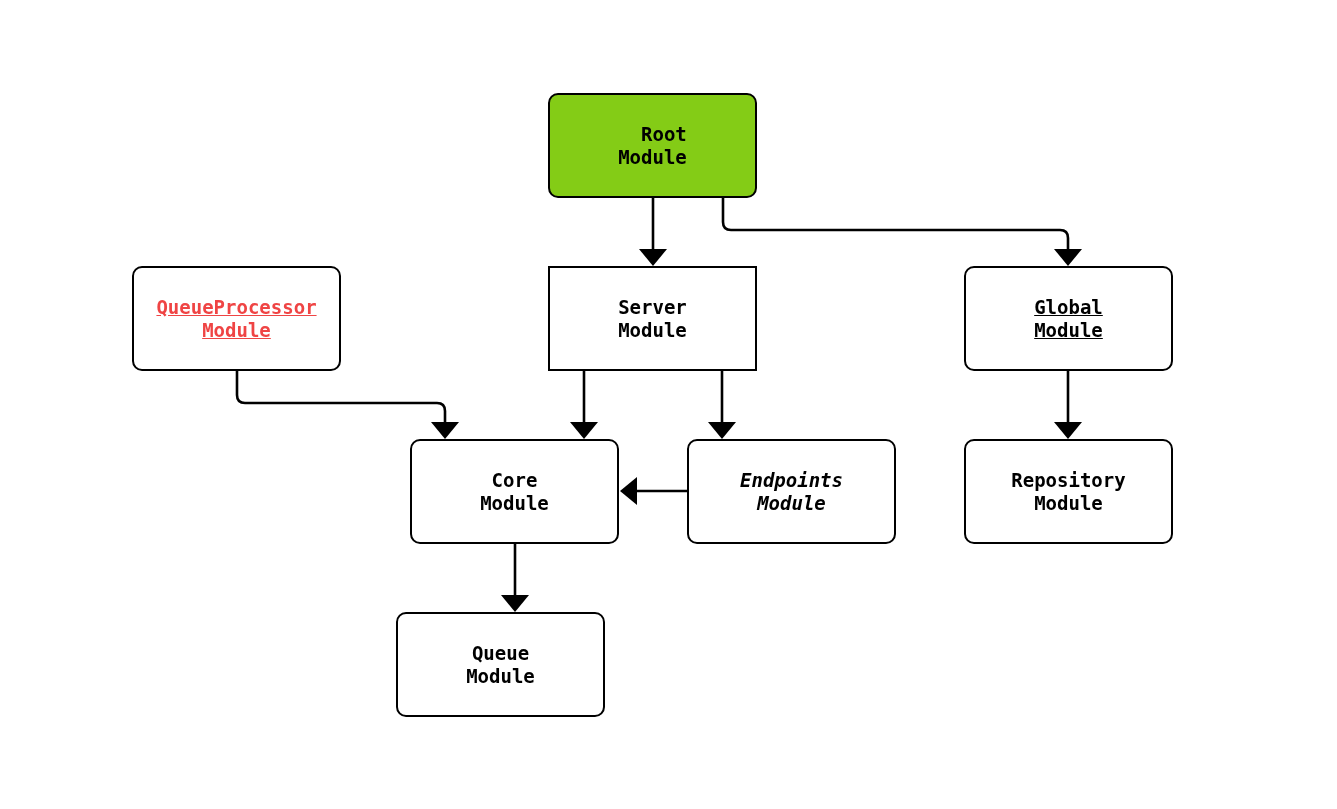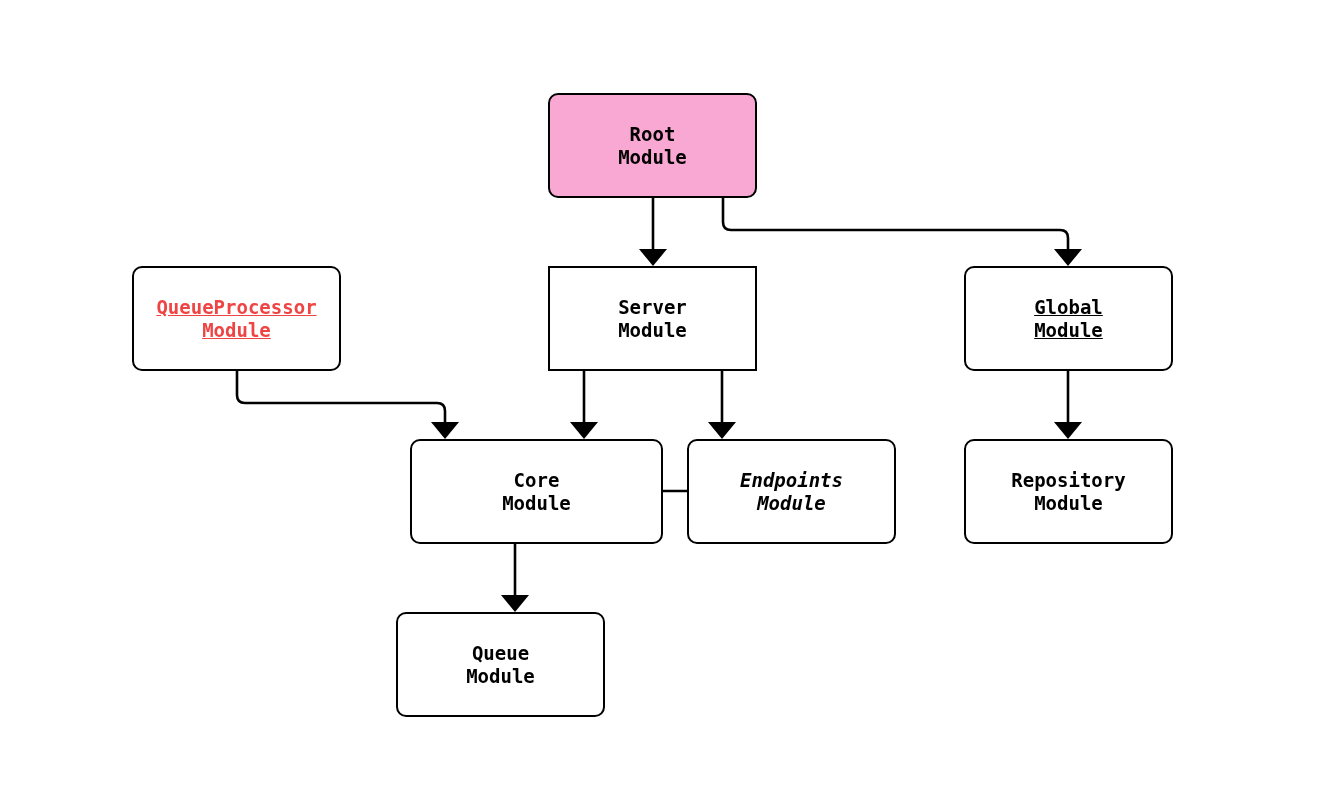--- a/index.html
+++ b/index.html
@@ -68,33 +68,33 @@
       <g>
         <path d="M 1068 371 L 1068 422" fill="none" stroke="#000000" stroke-width="2.6"></path>
         <polygon points="1068,439 1054,422 1082,422" fill="#000000"></polygon>
       </g>
       <g>
         <path d="M 515 544 L 515 595" fill="none" stroke="#000000" stroke-width="2.6"></path>
         <polygon points="515,612 501,595 529,595" fill="#000000"></polygon>
       </g>
     </svg>
   <div>
-      <div class="node" style="left: 548px; top: 93px; width: 209px; height: 105px; border: 2.6px solid rgb(0, 0, 0); border-radius: 10px; background: #f9a8d4;">
+      <div class="node" style="left: 548px; top: 93px; width: 209px; height: 105px; border: 2.6px solid rgb(0, 0, 0); border-radius: 10px; background: #84cc16; text-align: right;">
         <div class="node-label" style="font-size: 19px; line-height: 23px; color: rgb(0, 0, 0);"><div>Root</div><div>Module</div></div>
       </div>
       <div class="node" style="left: 132px; top: 266px; width: 209px; height: 105px; border: 2.6px solid rgb(0, 0, 0); border-radius: 10px; background: rgb(255, 255, 255);">
         <div class="node-label" style="font-size: 19px; line-height: 23px; color: #ef4444; text-decoration: underline;"><div>QueueProcessor</div><div>Module</div></div>
       </div>
       <div class="node" style="left: 548px; top: 266px; width: 209px; height: 105px; border: 2.6px solid rgb(0, 0, 0); border-radius: 0; background: rgb(255, 255, 255);">
         <div class="node-label" style="font-size: 19px; line-height: 23px; color: rgb(0, 0, 0);"><div>Server</div><div>Module</div></div>
       </div>
       <div class="node" style="left: 964px; top: 266px; width: 209px; height: 105px; border: 2.6px solid rgb(0, 0, 0); border-radius: 10px; background: rgb(255, 255, 255); text-decoration: underline;">
         <div class="node-label" style="font-size: 19px; line-height: 23px; color: rgb(0, 0, 0);"><div>Global</div><div>Module</div></div>
       </div>
-      <div class="node" style="left: 410px; top: 439px; width: 253px; height: 105px; border: 2.6px solid rgb(0, 0, 0); border-radius: 10px; background: rgb(255, 255, 255);">
+      <div class="node" style="left: 410px; top: 439px; width: 209px; height: 105px; border: 2.6px solid rgb(0, 0, 0); border-radius: 10px; background: rgb(255, 255, 255);">
         <div class="node-label" style="font-size: 19px; line-height: 23px; color: rgb(0, 0, 0);"><div>Core</div><div>Module</div></div>
       </div>
       <div class="node" style="left: 687px; top: 439px; width: 209px; height: 105px; border: 2.6px solid rgb(0, 0, 0); border-radius: 10px; background: rgb(255, 255, 255); font-style: italic;">
         <div class="node-label" style="font-size: 19px; line-height: 23px; color: rgb(0, 0, 0);"><div>Endpoints</div><div>Module</div></div>
       </div>
       <div class="node" style="left: 964px; top: 439px; width: 209px; height: 105px; border: 2.6px solid rgb(0, 0, 0); border-radius: 10px; background: rgb(255, 255, 255);">
         <div class="node-label" style="font-size: 19px; line-height: 23px; color: rgb(0, 0, 0); text-align: center;"><div>Repository</div><div>Module</div></div>
       </div>
       <div class="node" style="left: 396px; top: 612px; width: 209px; height: 105px; border: 2.6px solid rgb(0, 0, 0); border-radius: 10px; background: rgb(255, 255, 255);">
         <div class="node-label" style="font-size: 19px; line-height: 23px; color: rgb(0, 0, 0);"><div>Queue</div><div>Module</div></div>

